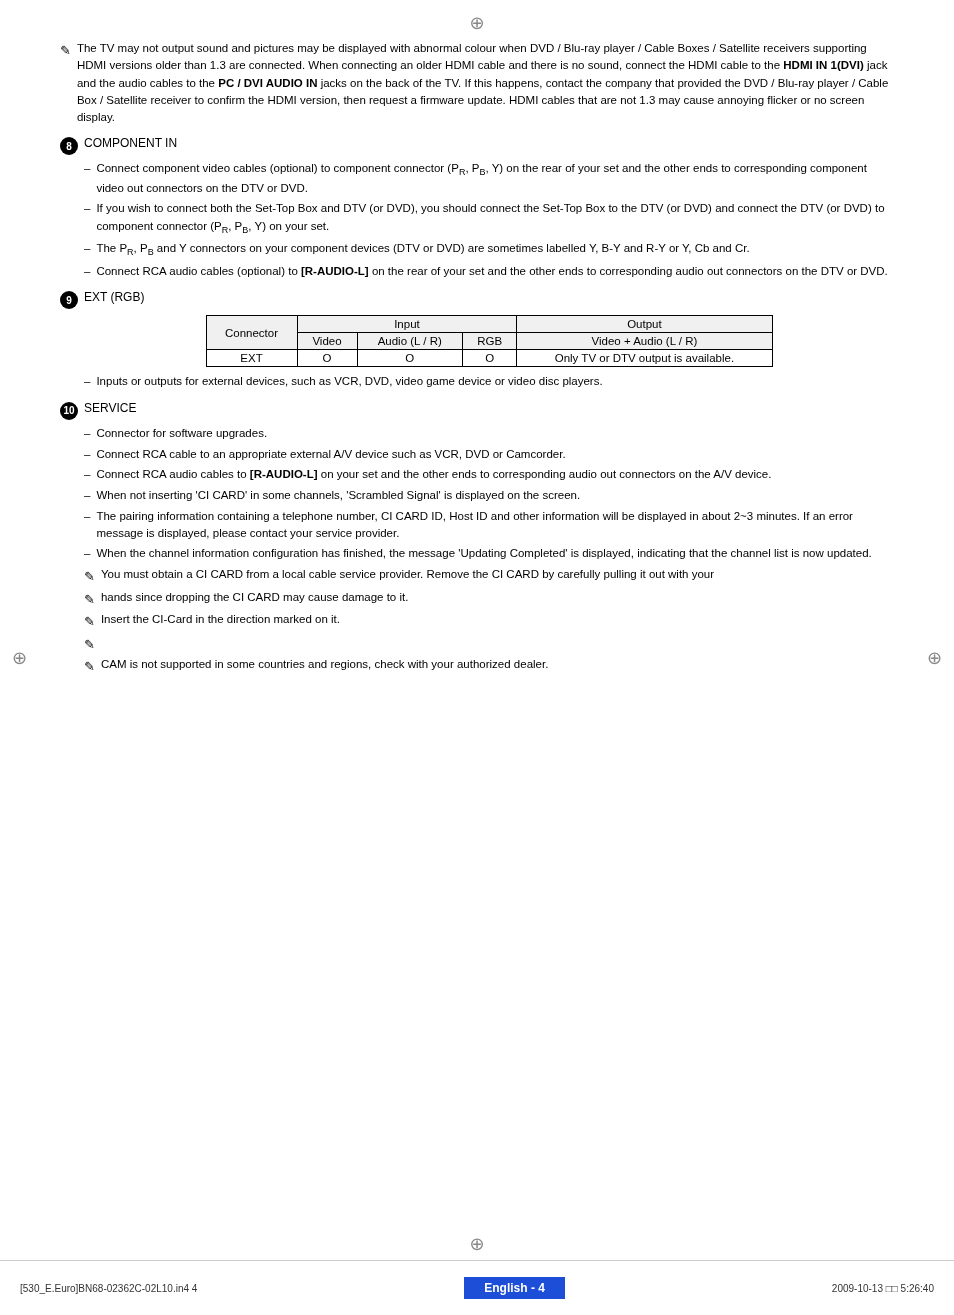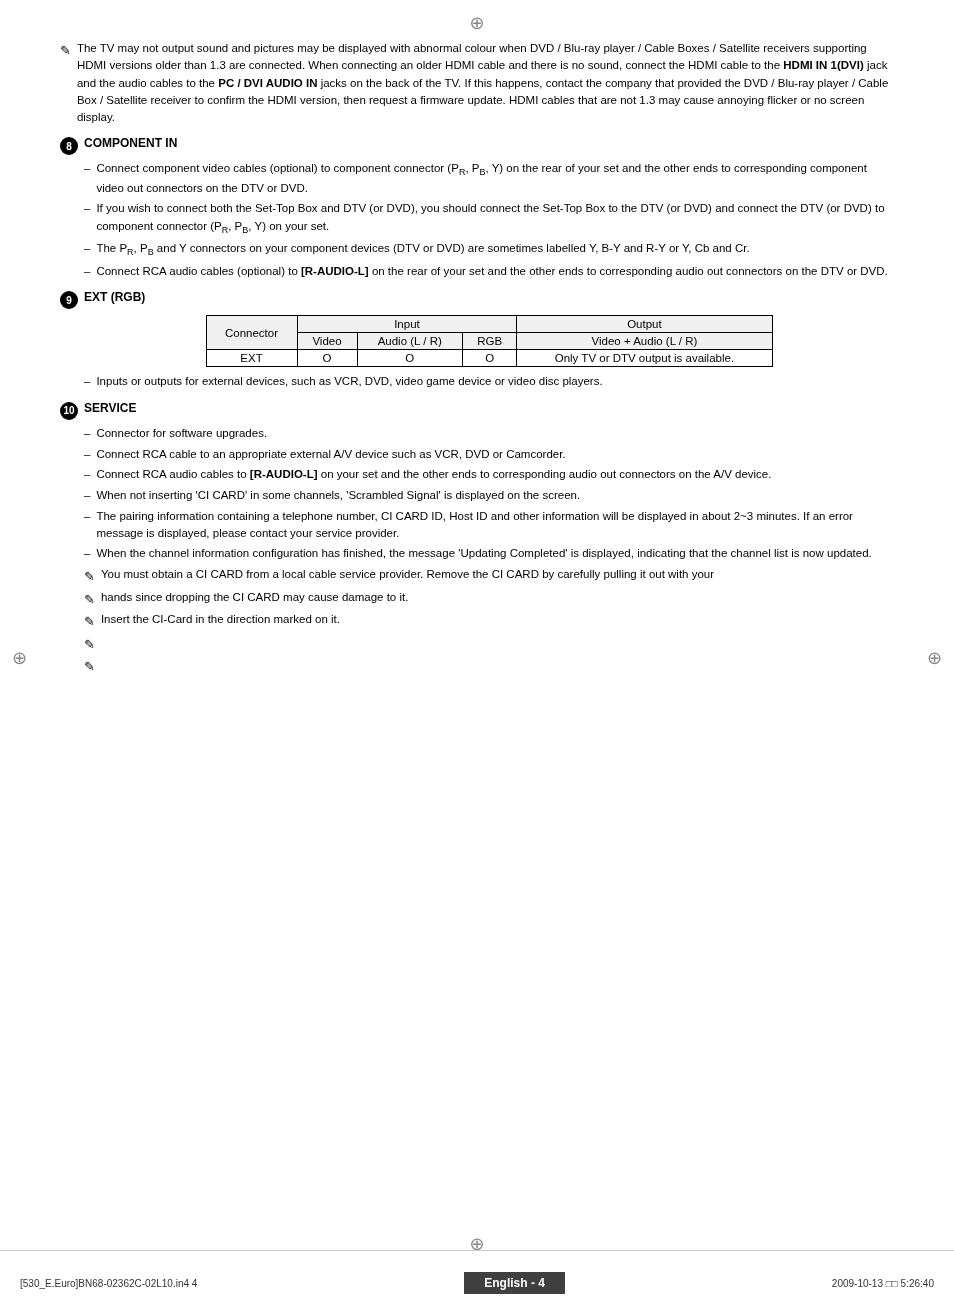--- a/index.html
+++ b/index.html
@@ -81,21 +81,21 @@
       font-weight: bold;
       display: inline-flex;
       align-items: center;
       justify-content: center;
       margin-right: 6px;
       flex-shrink: 0;
       margin-top: 1px;
     }
 
     .section-title {
-      font-weight: bold;
+      font-weight: normal;
       font-size: 12px;
     }
 
     .bullet-list {
       margin-left: 24px;
       margin-bottom: 4px;
     }
 
     .bullet-item {
       display: flex;
@@ -140,39 +140,39 @@
       margin-left: 24px;
       margin-bottom: 4px;
     }
 
     
     .page-footer {
       position: absolute;
       bottom: 0;
       left: 0;
       right: 0;
-      height: 65px;
+      height: 55px;
       border-top: 1px solid #ccc;
       display: flex;
       align-items: center;
       justify-content: space-between;
       padding: 16px 20px;
       font-size: 10px;
       color: #333;
     }
 
     .footer-center {
       display: flex;
       flex-direction: column;
       align-items: center;
       justify-content: center;
     }
 
     .footer-page-label {
-      background: #404040;
+      background: #1d4ed8;
       color: #fff;
       padding: 4px 20px;
       font-size: 12px;
       font-weight: bold;
     }
 
     .crosshair-bottom {
       position: absolute;
       bottom: 60px;
       left: 50%;
@@ -312,20 +312,21 @@
     </div>
     <div class="note-block" style="margin-bottom:2px;">
       <span class="note-icon">✎</span>
       <span>Insert the CI-Card in the direction marked on it.</span>
     </div>
     <div class="note-block" style="margin-bottom:2px;">
       <span class="note-icon">✎</span>
     </div>
     <div class="note-block" style="margin-bottom:2px;">
       <span class="note-icon">✎</span>
+      <span>CAM is not supported in some countries and regions, check with your authorized dealer.</span>
     </div>
   </div>
 
   <div class="crosshair-bottom">⊕</div>
 
   <div class="page-footer">
     <span>[530_E.Euro]BN68-02362C-02L10.in4   4</span>
     <div class="footer-center">
       <span class="footer-page-label">English - 4</span>
     </div>

